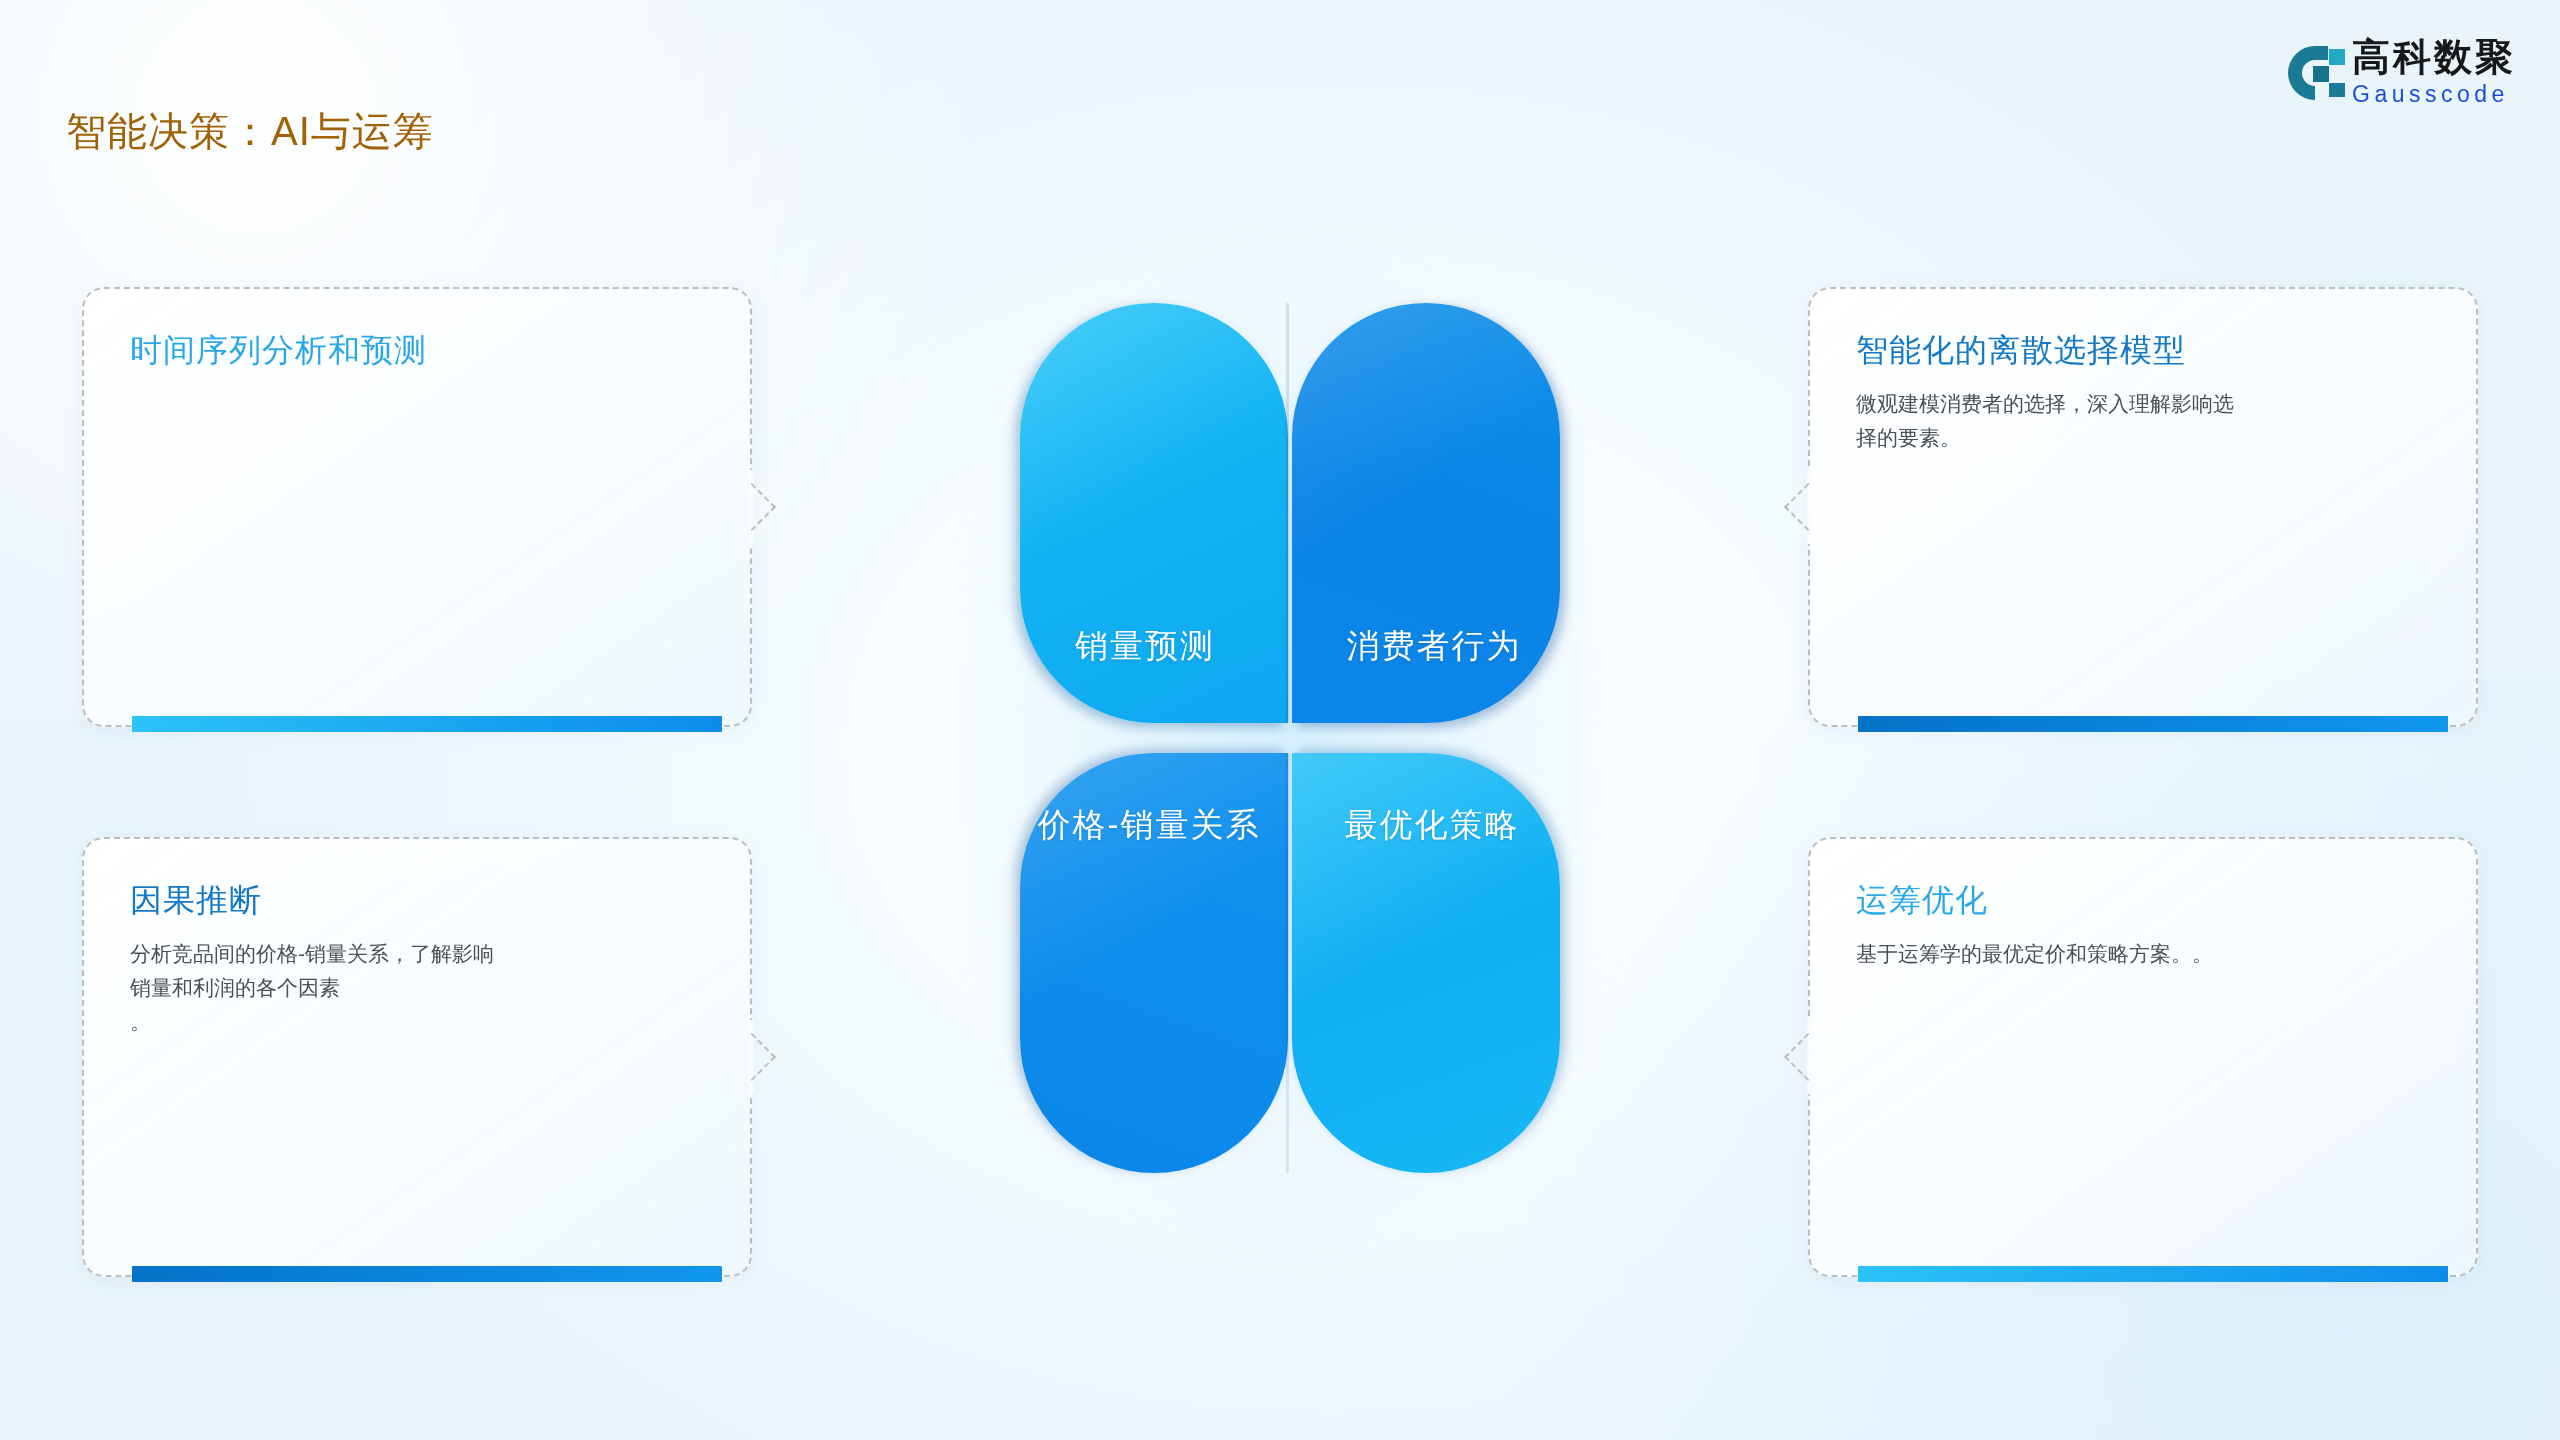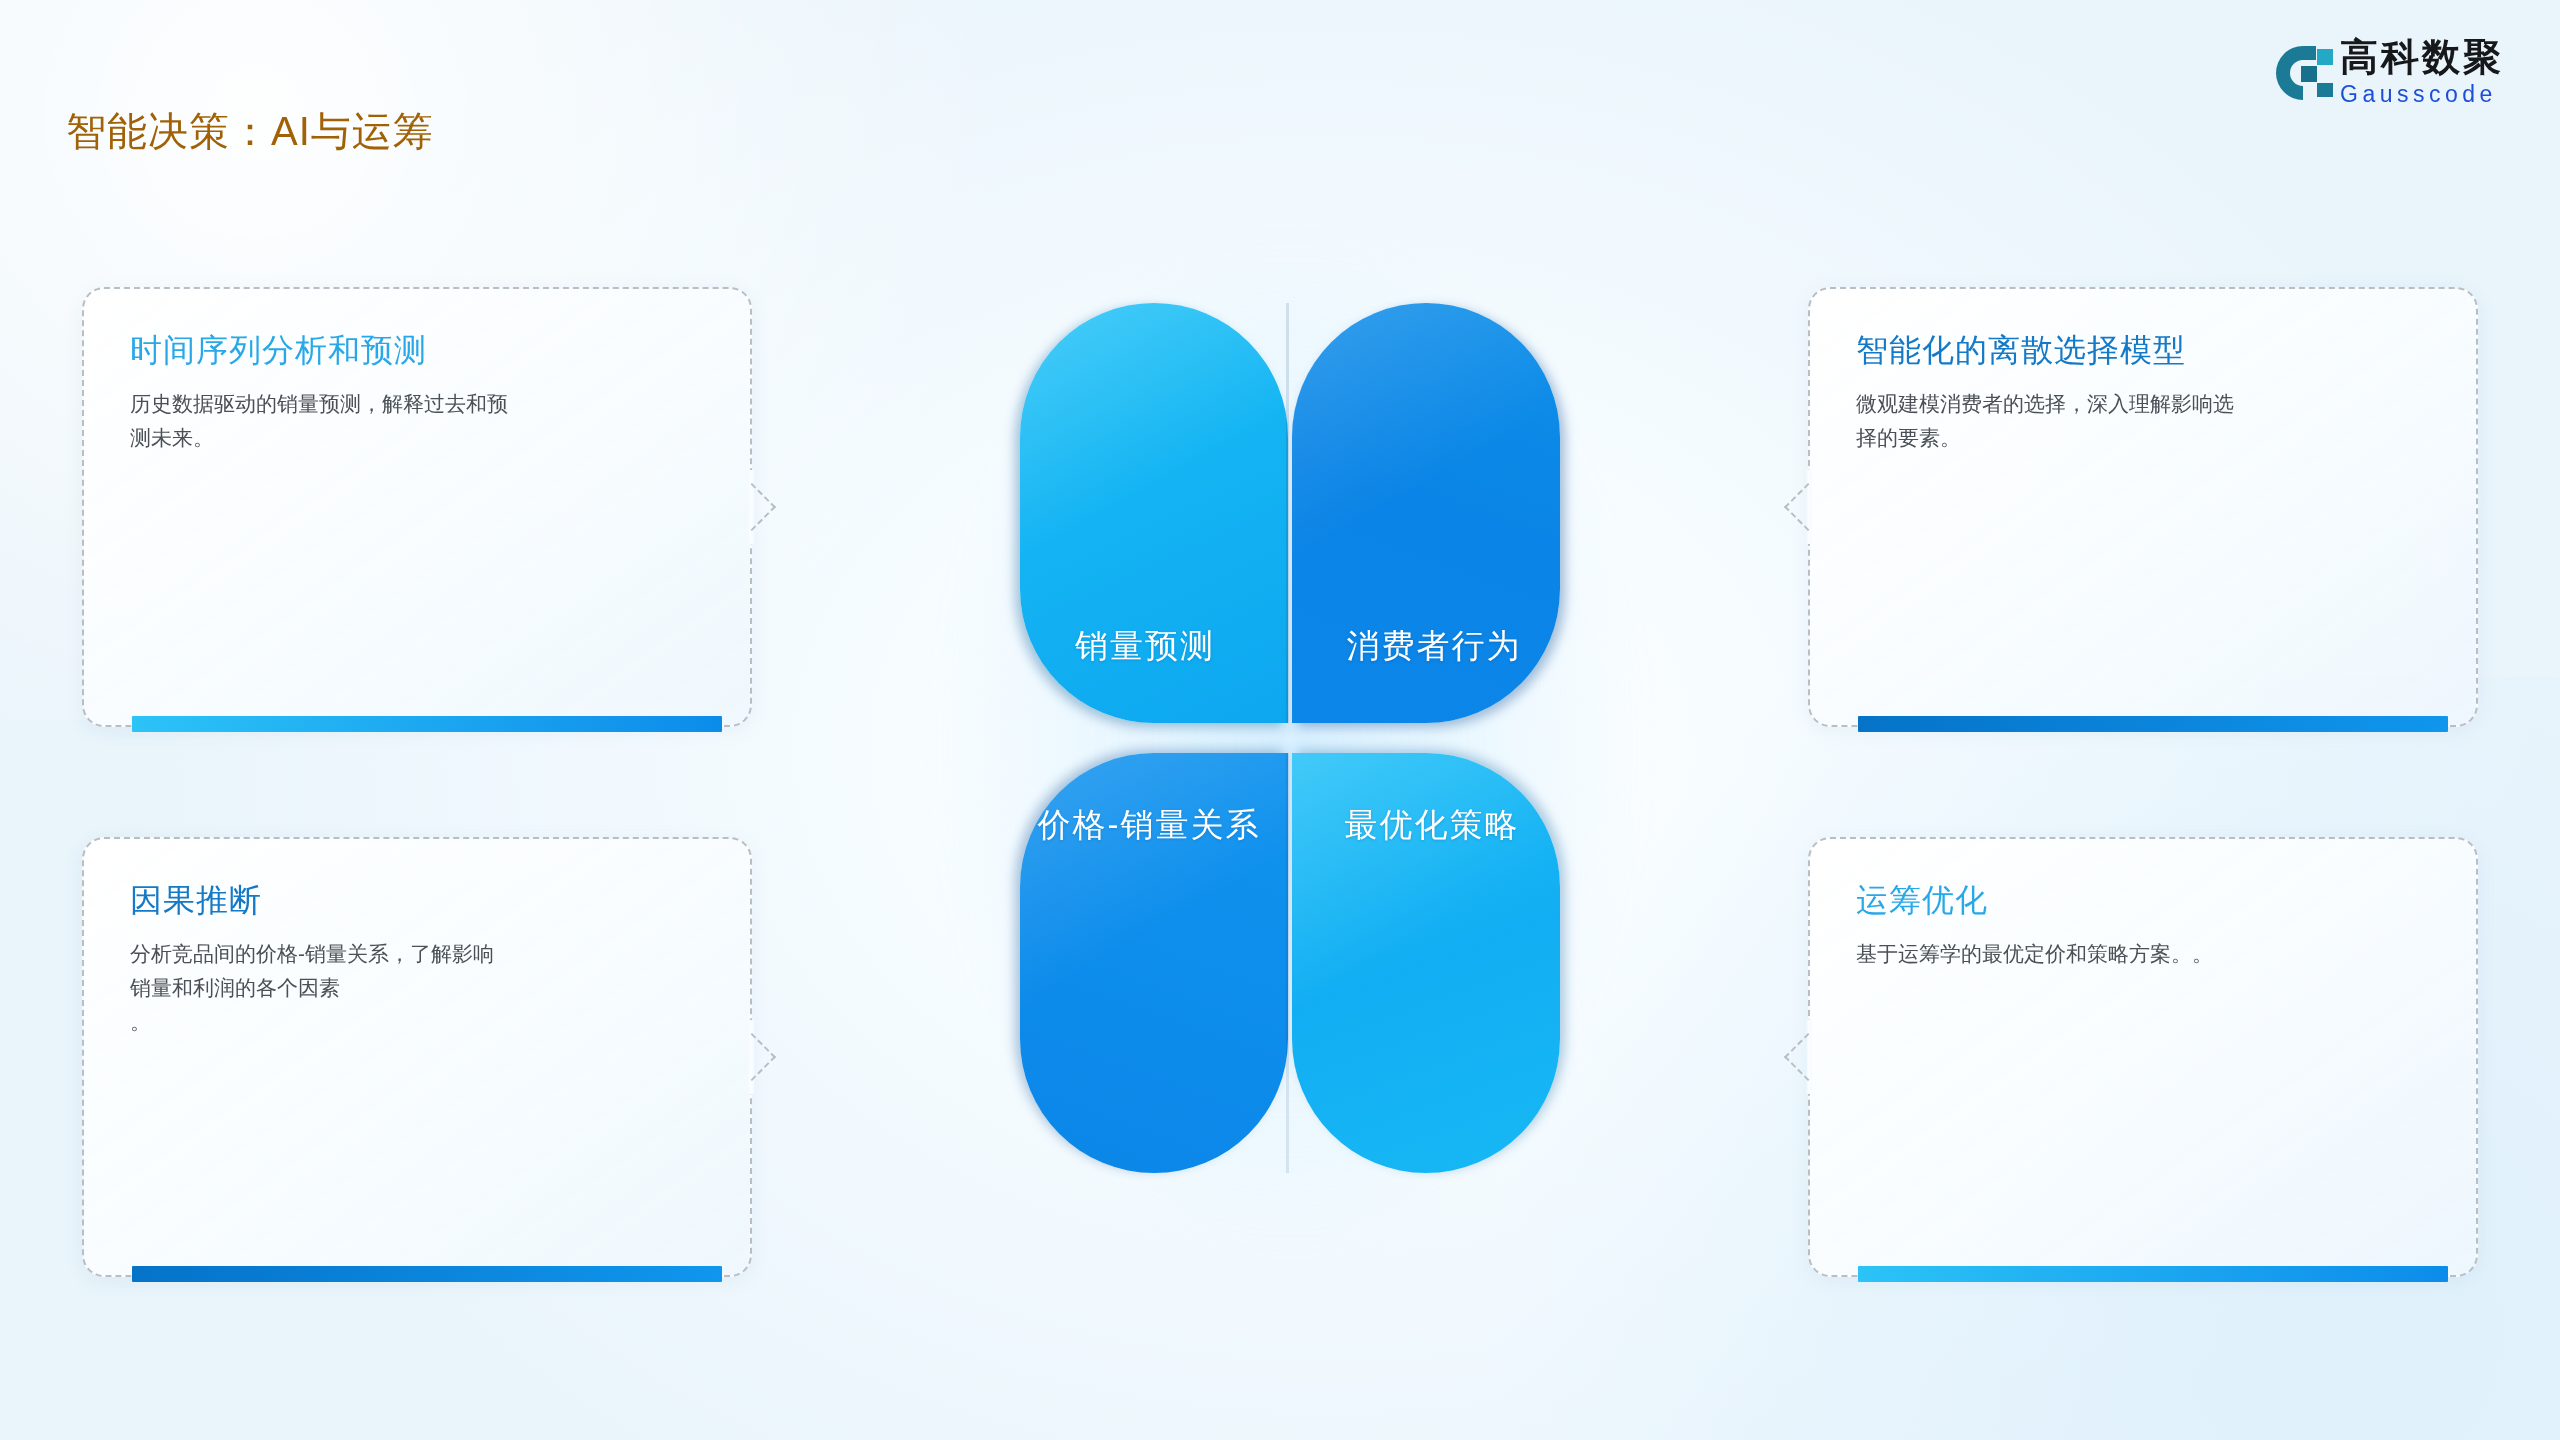--- a/index.html
+++ b/index.html
@@ -28,21 +28,21 @@
   }
 
   
   .page-title{
     position:absolute; left:66px; top:104px;
     font-size:40px; letter-spacing:1px;
     color:#a16207; font-weight:400; white-space:nowrap;
   }
 
   .logo{
-    position:absolute; right:56px; top:38px;
+    position:absolute; right:44px; top:38px;
     display:flex; align-items:center; gap:6px;justify-content:flex-end;
   }
   .logo-mark{ width:62px; height:62px; position:relative; flex:none; }
   .logo-cn{
     font-size:38px; letter-spacing:3px; color:#16181a; line-height:1;
     font-weight:700; font-family:"Liberation Sans","DejaVu Sans",sans-serif;
   }
   .logo-en{
     font-size:23px; letter-spacing:4.5px; color:#1d4ed8; line-height:1.25;
     margin-top:4px; font-weight:400;
@@ -186,22 +186,20 @@
   </div>
   <div class="petal br">
     <span>最优化策略</span>
   </div>
   <div class="seam" style="left:266px;top:0;width:3px;height:420px;opacity:.35"></div>
   <div class="seam" style="left:266px;bottom:0;width:3px;height:420px;opacity:.28"></div>
 </div>
 
 <div class="card c1">
   <h3 style="color:#29A8E8">时间序列分析和预测</h3>
-  <p>历史数据驱动的销量预测，解释过去和预
-测未来。</p>
   <div class="accent" style="background:linear-gradient(90deg,#2CC3F7,#0C8CEA)"></div>
   <div class="notch r"></div>
   <div class="chev right"></div>
 </div>
 
 <div class="card c2">
   <h3 style="color:#1479C6">智能化的离散选择模型</h3>
   <p>微观建模消费者的选择，深入理解影响选
 择的要素。</p>
   <div class="accent" style="background:linear-gradient(90deg,#0573C8,#1096ED)"></div>

